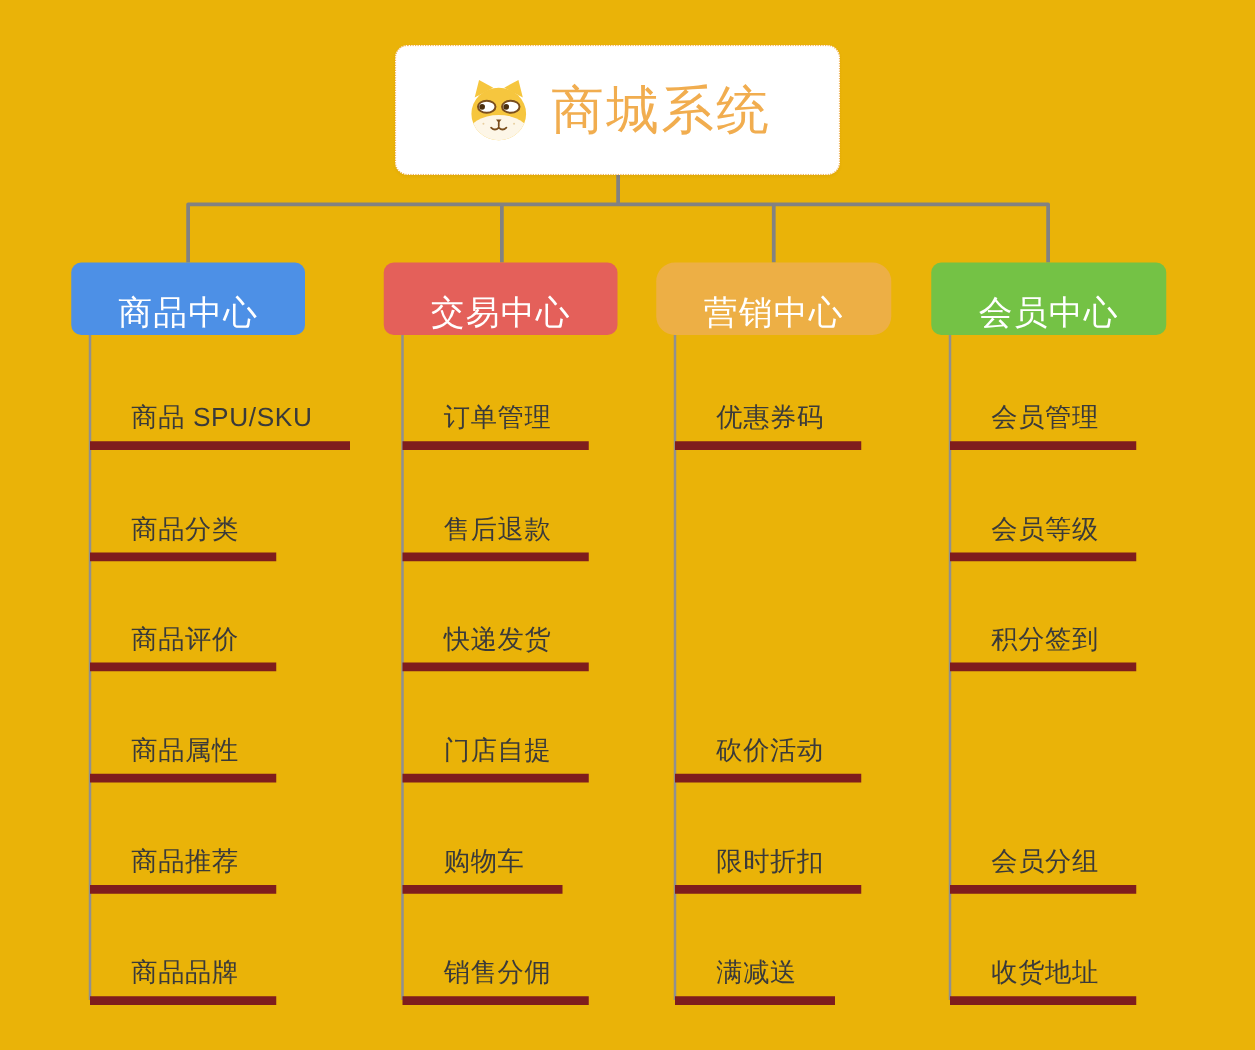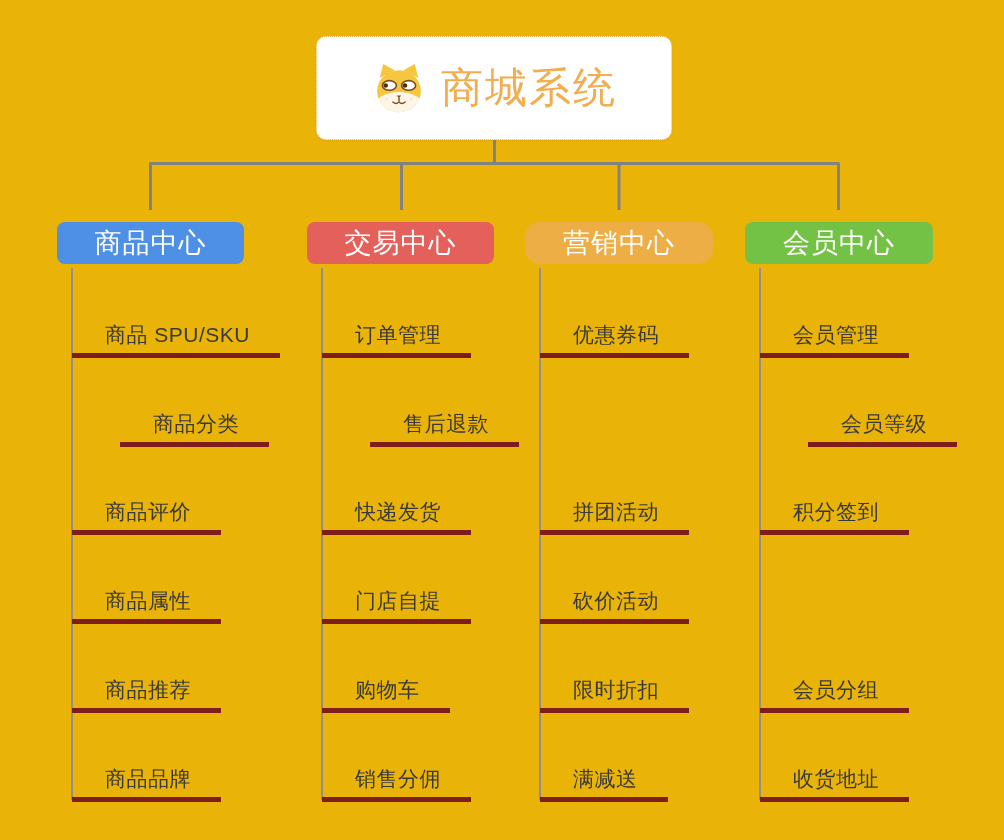--- a/index.html
+++ b/index.html
@@ -29,49 +29,49 @@
   }
   .root-label{
     font-size:42px;
     letter-spacing:2px;
     color:#f1ad4f;
   }
   .dog-icon{flex:0 0 auto;display:block;}
 
   
   .branch-header{
-    position:absolute;top:222px;height:42px;
+    position:absolute;top:210px;height:58px;
     border-radius:8px;
-    display:flex;align-items:center;justify-content:center;
+    display:flex;align-items:flex-end;justify-content:center;
     color:#ffffff;
     font-size:27px;
     letter-spacing:1px;
     cursor:pointer;
   }
   .bh0{left:57px;width:187px;}
   .bh1{left:307px;width:187px;}
   .bh2{left:525px;width:188px;border-radius:15px;}
   .bh3{left:745px;width:188px;}
 
   
   .leaf{
     position:absolute;
     font-size:21px;
     line-height:1;
     letter-spacing:0.5px;
     color:#3a3a3a;
     padding:0 30px 8px 33px;
-    border-bottom:5px solid #7f1d1d;
+    border-bottom:7px solid #7f1d1d;
     white-space:nowrap;
     cursor:pointer;
   }
   
   .c0{left:72px;} .c1{left:322px;} .c2{left:540px;} .c3{left:760px;}
   
-  .r0{top:324px;} .r1{top:413px;margin-left:48px;} .r2{top:501px;}
+  .r0{top:324px;} .r1{top:413px;} .r2{top:501px;}
   .r3{top:590px;} .r4{top:679px;} .r5{top:768px;}
 </style>
 </head>
 <body>
 
 <div class="stage">
 
   <svg class="lines" width="1004" height="840" aria-hidden="true">
 
     <path d="M494.5 140 V163.5 M150.5 210 V163.5 H838.5 V210 M401.5 163.5 V210 M619 163.5 V210" stroke="#828282" stroke-width="3" fill="none" stroke-linejoin="round"></path>
@@ -125,21 +125,20 @@
   <div class="leaf c0 r5">商品品牌</div>
 
   <div class="leaf c1 r0">订单管理</div>
   <div class="leaf c1 r1">售后退款</div>
   <div class="leaf c1 r2">快递发货</div>
   <div class="leaf c1 r3">门店自提</div>
   <div class="leaf c1 r4">购物车</div>
   <div class="leaf c1 r5">销售分佣</div>
 
   <div class="leaf c2 r0">优惠券码</div>
-  <div class="leaf c2 r2">拼团活动</div>
   <div class="leaf c2 r3">砍价活动</div>
   <div class="leaf c2 r4">限时折扣</div>
   <div class="leaf c2 r5">满减送</div>
 
   <div class="leaf c3 r0">会员管理</div>
   <div class="leaf c3 r1">会员等级</div>
   <div class="leaf c3 r2">积分签到</div>
   <div class="leaf c3 r4">会员分组</div>
   <div class="leaf c3 r5">收货地址</div>
 

